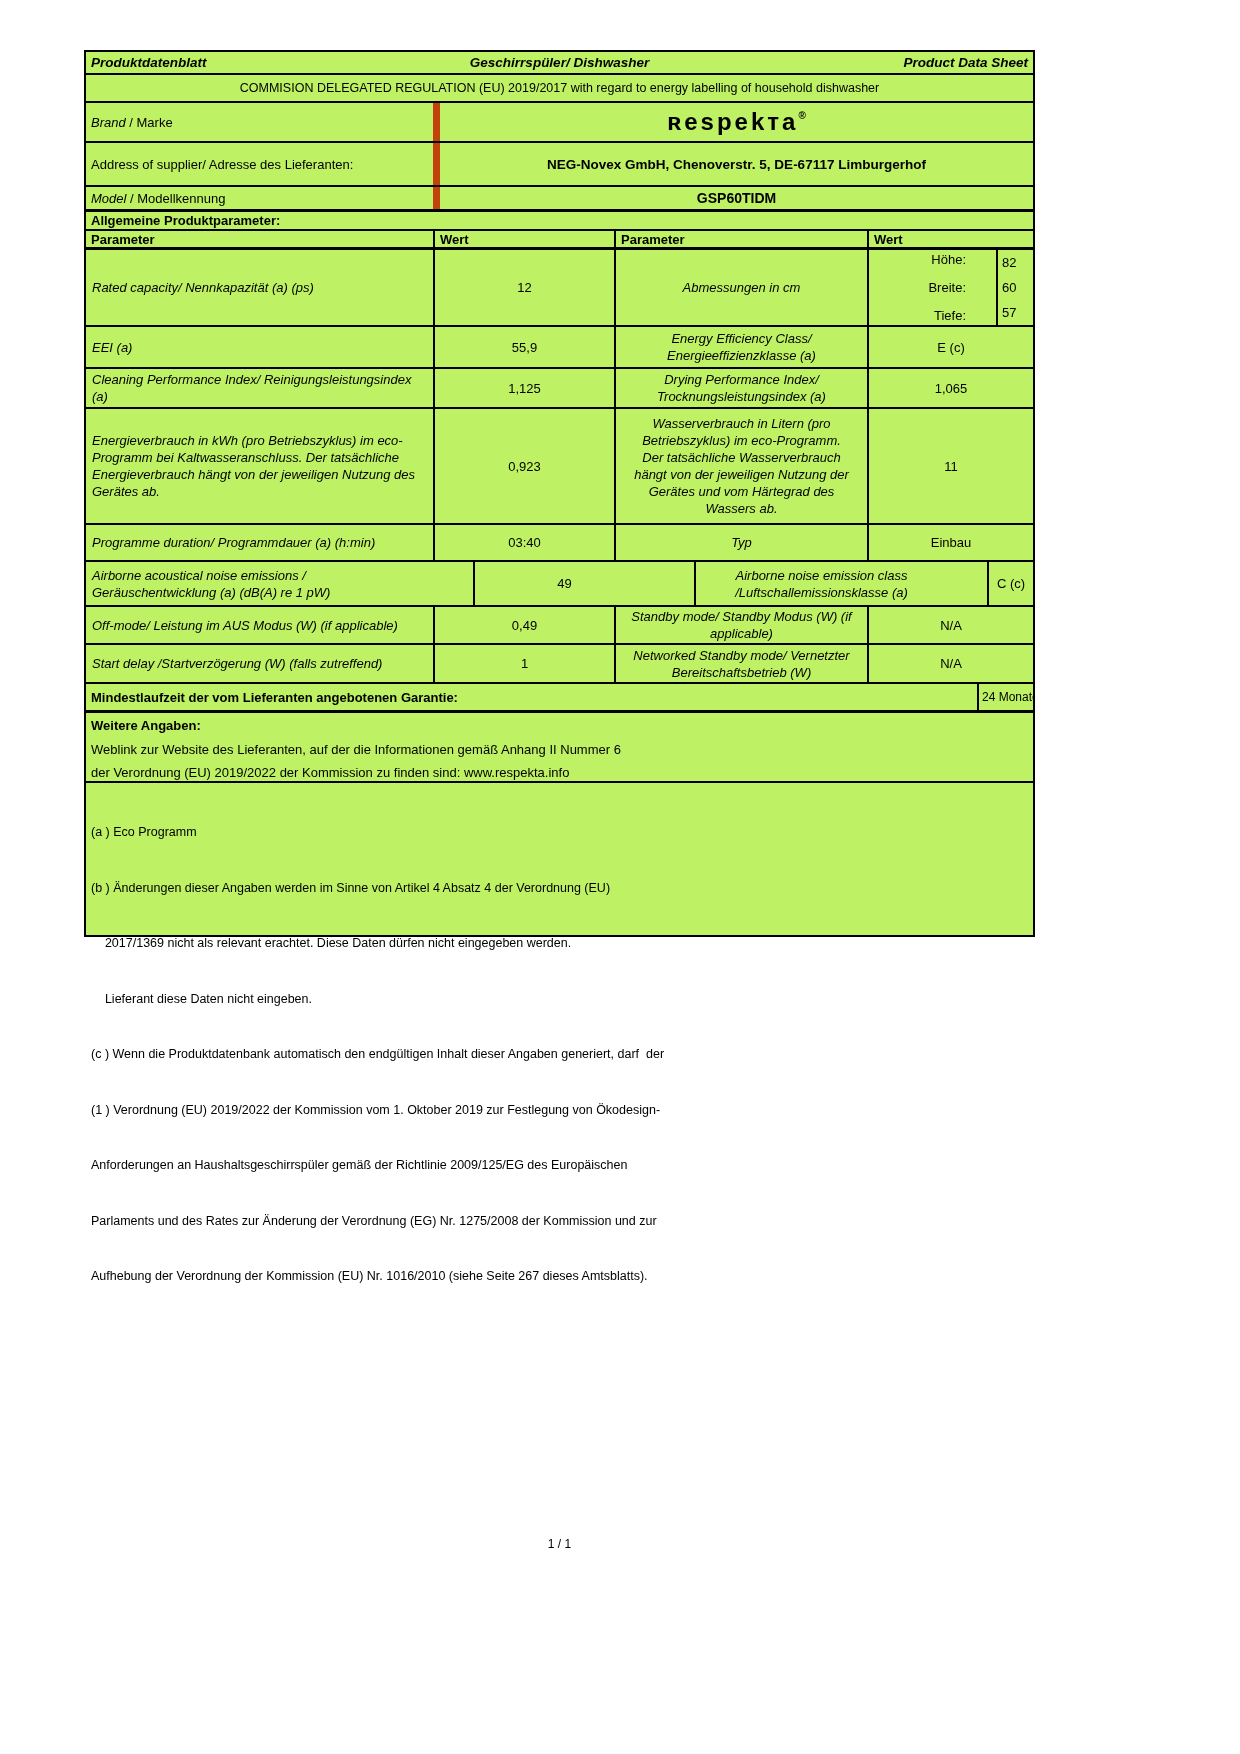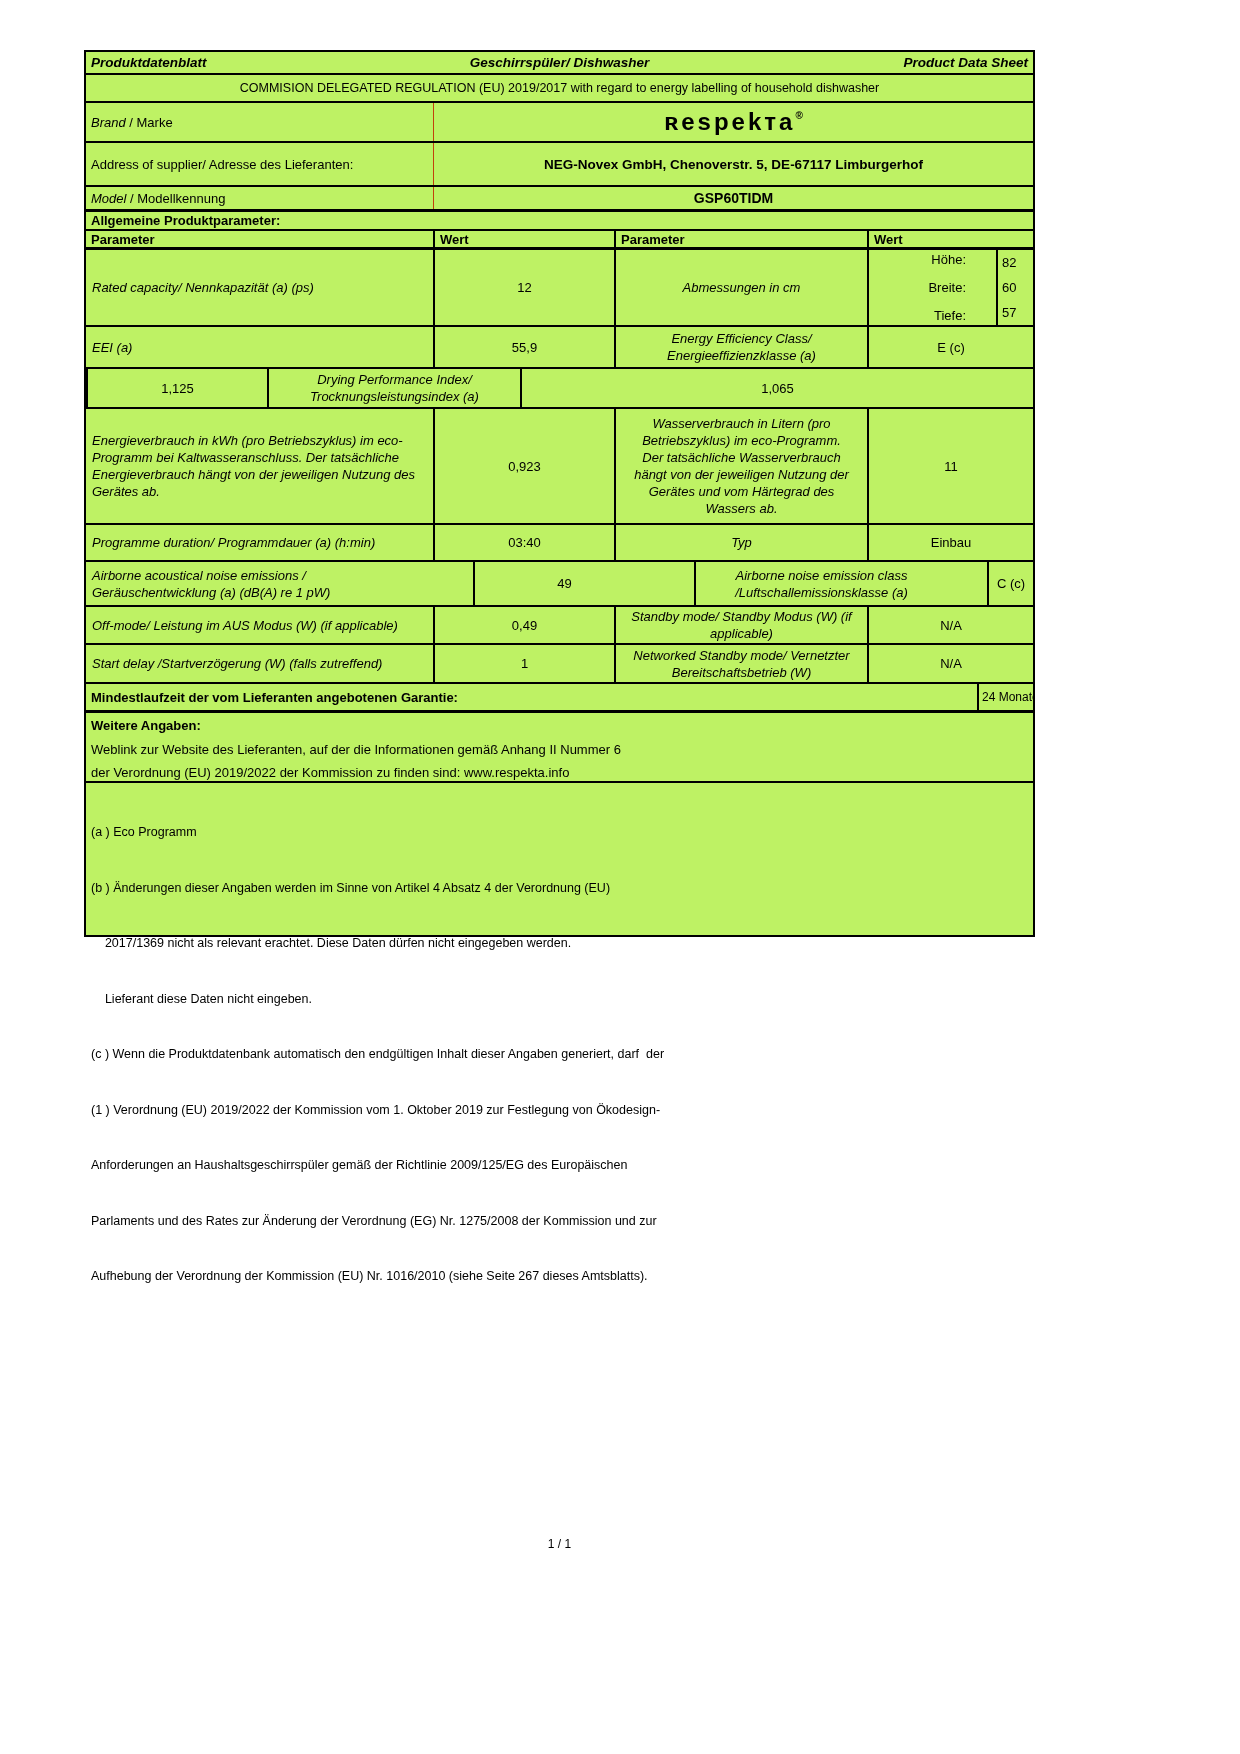--- a/index.html
+++ b/index.html
@@ -19,21 +19,21 @@
   
   .r-title { height:23px; align-items:center; padding:0 5px; font-weight:bold; font-style:italic; font-size:13.5px; }
   .t-left  { flex:1; text-align:left;  }
   .t-center{ flex:1.4; text-align:center; }
   .t-right { flex:1; text-align:right; }
 
   .r-reg { height:28px; align-items:center; justify-content:center; text-align:center; font-size:12.5px; }
 
   
   .label-cell { width:347px; display:flex; align-items:center; padding:2px 5px; }
-  .value-cell { flex:1; border-left:1px solid #c2410c; display:flex; align-items:center; justify-content:center; text-align:center; }
+  .value-cell { flex:1; border-left:7px solid #c2410c; display:flex; align-items:center; justify-content:center; text-align:center; }
   .r-brand { height:40px; }
   .r-addr  { height:44px; }
   .r-model { height:25px; border-bottom-width:3px; }
   .it { font-style:italic; }
   .logo { font-weight:bold; font-size:24px; letter-spacing:3px; line-height:24px; }
   .logo-reg { font-size:10px; vertical-align:super; position:relative; top:-7px; font-weight:bold; }
   .addr-val { font-weight:bold; font-size:13.5px; }
   .model-val { font-weight:bold; font-size:14px; }
 
   .r-section { height:19px; align-items:center; padding:0 5px; font-weight:bold; }
@@ -140,20 +140,21 @@
   </div>
 
   <div class="row r1">
     <div class="c1 pcell">EEI (a)</div>
     <div class="c2 vcell">55,9</div>
     <div class="c3 ccell">Energy Efficiency Class/ Energieeffizienzklasse (a)</div>
     <div class="c4 vcell">E (c)</div>
   </div>
 
   <div class="row r2">
+    <div class="c1 pcell">Cleaning Performance Index/ Reinigungsleistungsindex (a)</div>
     <div class="c2 vcell">1,125</div>
     <div class="c3 ccell">Drying Performance Index/ Trocknungsleistungsindex (a)</div>
     <div class="c4 vcell">1,065</div>
   </div>
 
   <div class="row r3">
     <div class="c1 pcell">Energieverbrauch in kWh (pro Betriebszyklus) im eco-Programm bei Kaltwasseranschluss. Der tatsächliche Energieverbrauch hängt von der jeweiligen Nutzung des Gerätes ab.</div>
     <div class="c2 vcell">0,923</div>
     <div class="c3 ccell">Wasserverbrauch in Litern (pro Betriebszyklus) im eco-Programm. Der tatsächliche Wasserverbrauch hängt von der jeweiligen Nutzung der Gerätes und vom Härtegrad des Wassers ab.</div>
     <div class="c4 vcell">11</div>

